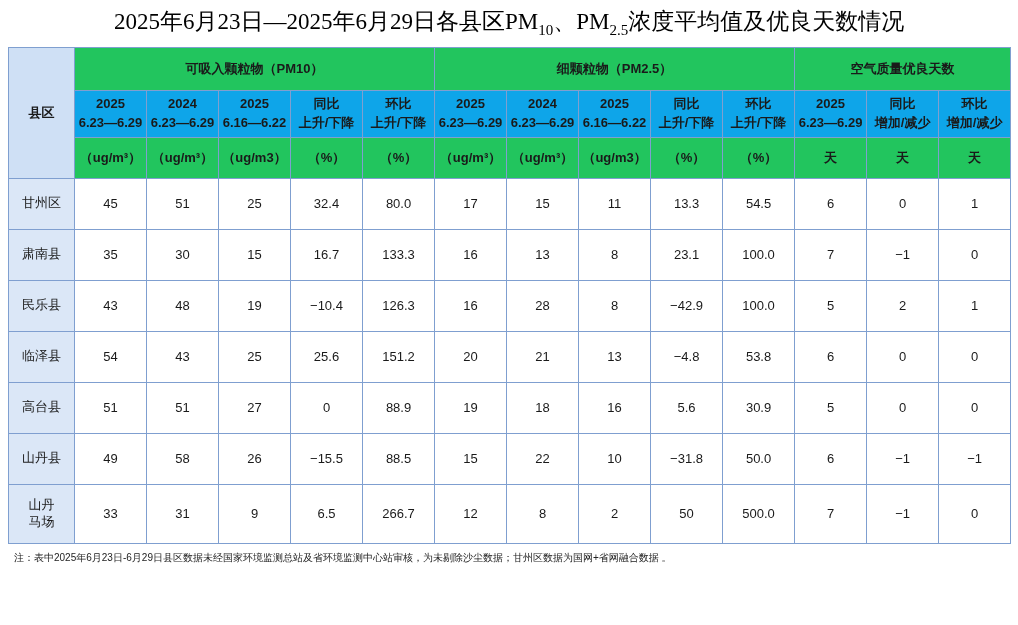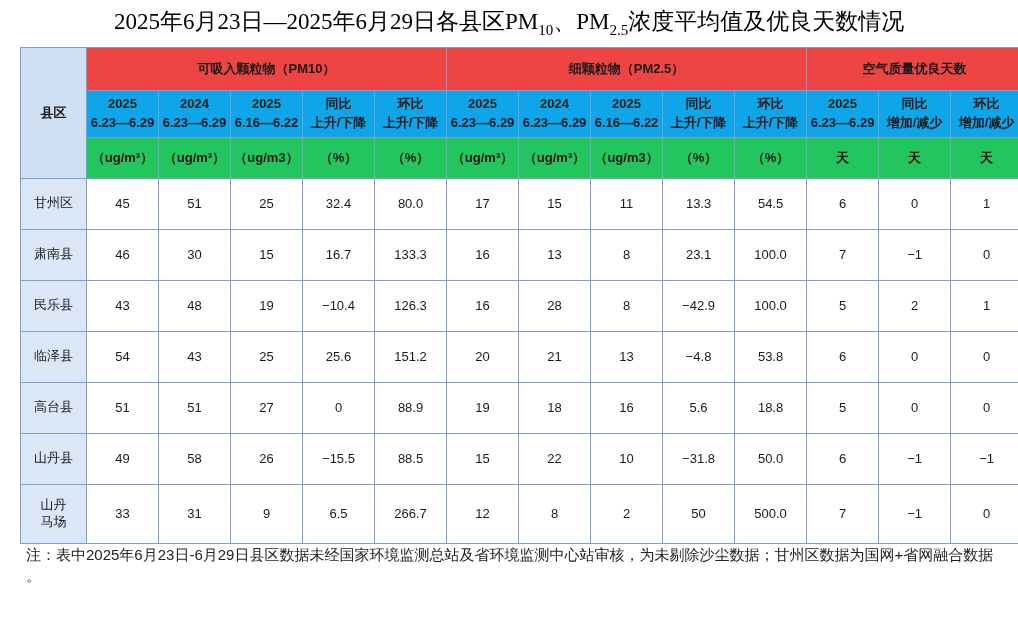--- a/index.html
+++ b/index.html
@@ -12,21 +12,21 @@
     height: 625px;
     font-family: "Liberation Sans", sans-serif;
     color: #1a1a1a;
     overflow: hidden;
   }
   .page {
     width: 1018px;
     height: 517px;
     position: relative;
     box-sizing: border-box;
-    padding: 0 20px;
+    padding: 0 8px;
   }
   .title {
     text-align: center;
     font-size: 23px;
     font-family: "Liberation Serif", serif;
     letter-spacing: 0px;
     padding: 6px 0 8px 0;
     white-space: nowrap;
     color: #000;
   }
@@ -41,21 +41,21 @@
   }
   table.grid th, table.grid td {
     border: 1px solid #7f9fd0;
     text-align: center;
     vertical-align: middle;
     font-size: 13px;
     color: #1a1a1a;
     padding: 0;
   }
   .hdr-group {
-    background: #ef4444;
+    background: #22c55e;
     font-size: 15px;
     height: 42px;
     font-family: "Liberation Sans", sans-serif;
   }
   .hdr-sub {
     background: #0ea5e9;
     height: 46px;
     font-size: 12px;
     line-height: 1.45;
   }
@@ -75,22 +75,22 @@
     line-height: 1.25;
   }
   .datacell {
     background: #ffffff;
     height: 50px;
     font-size: 14px;
     font-family: "Liberation Sans", sans-serif;
   }
   tr.tall .datacell, tr.tall .rowhead { height: 58px; }
   .note {
-    margin-top: 0;
-    font-size: 15px;
+    margin-top: 7px;
+    font-size: 10px;
     color: #222;
     padding-left: 6px;
     line-height: 1.4;
   }
 </style>
 </head>
 <body>
 
 <div class="page">
 
@@ -204,21 +204,21 @@
         <td class="datacell">15</td>
         <td class="datacell">11</td>
         <td class="datacell">13.3</td>
         <td class="datacell">54.5</td>
         <td class="datacell">6</td>
         <td class="datacell">0</td>
         <td class="datacell">1</td>
       </tr>
       <tr>
         <td class="rowhead">肃南县</td>
-        <td class="datacell">46</td>
+        <td class="datacell">35</td>
         <td class="datacell">30</td>
         <td class="datacell">15</td>
         <td class="datacell">16.7</td>
         <td class="datacell">133.3</td>
         <td class="datacell">16</td>
         <td class="datacell">13</td>
         <td class="datacell">8</td>
         <td class="datacell">23.1</td>
         <td class="datacell">100.0</td>
         <td class="datacell">7</td>
@@ -261,21 +261,21 @@
         <td class="rowhead">高台县</td>
         <td class="datacell">51</td>
         <td class="datacell">51</td>
         <td class="datacell">27</td>
         <td class="datacell">0</td>
         <td class="datacell">88.9</td>
         <td class="datacell">19</td>
         <td class="datacell">18</td>
         <td class="datacell">16</td>
         <td class="datacell">5.6</td>
-        <td class="datacell">18.8</td>
+        <td class="datacell">30.9</td>
         <td class="datacell">5</td>
         <td class="datacell">0</td>
         <td class="datacell">0</td>
       </tr>
       <tr>
         <td class="rowhead">山丹县</td>
         <td class="datacell">49</td>
         <td class="datacell">58</td>
         <td class="datacell">26</td>
         <td class="datacell">−15.5</td>

